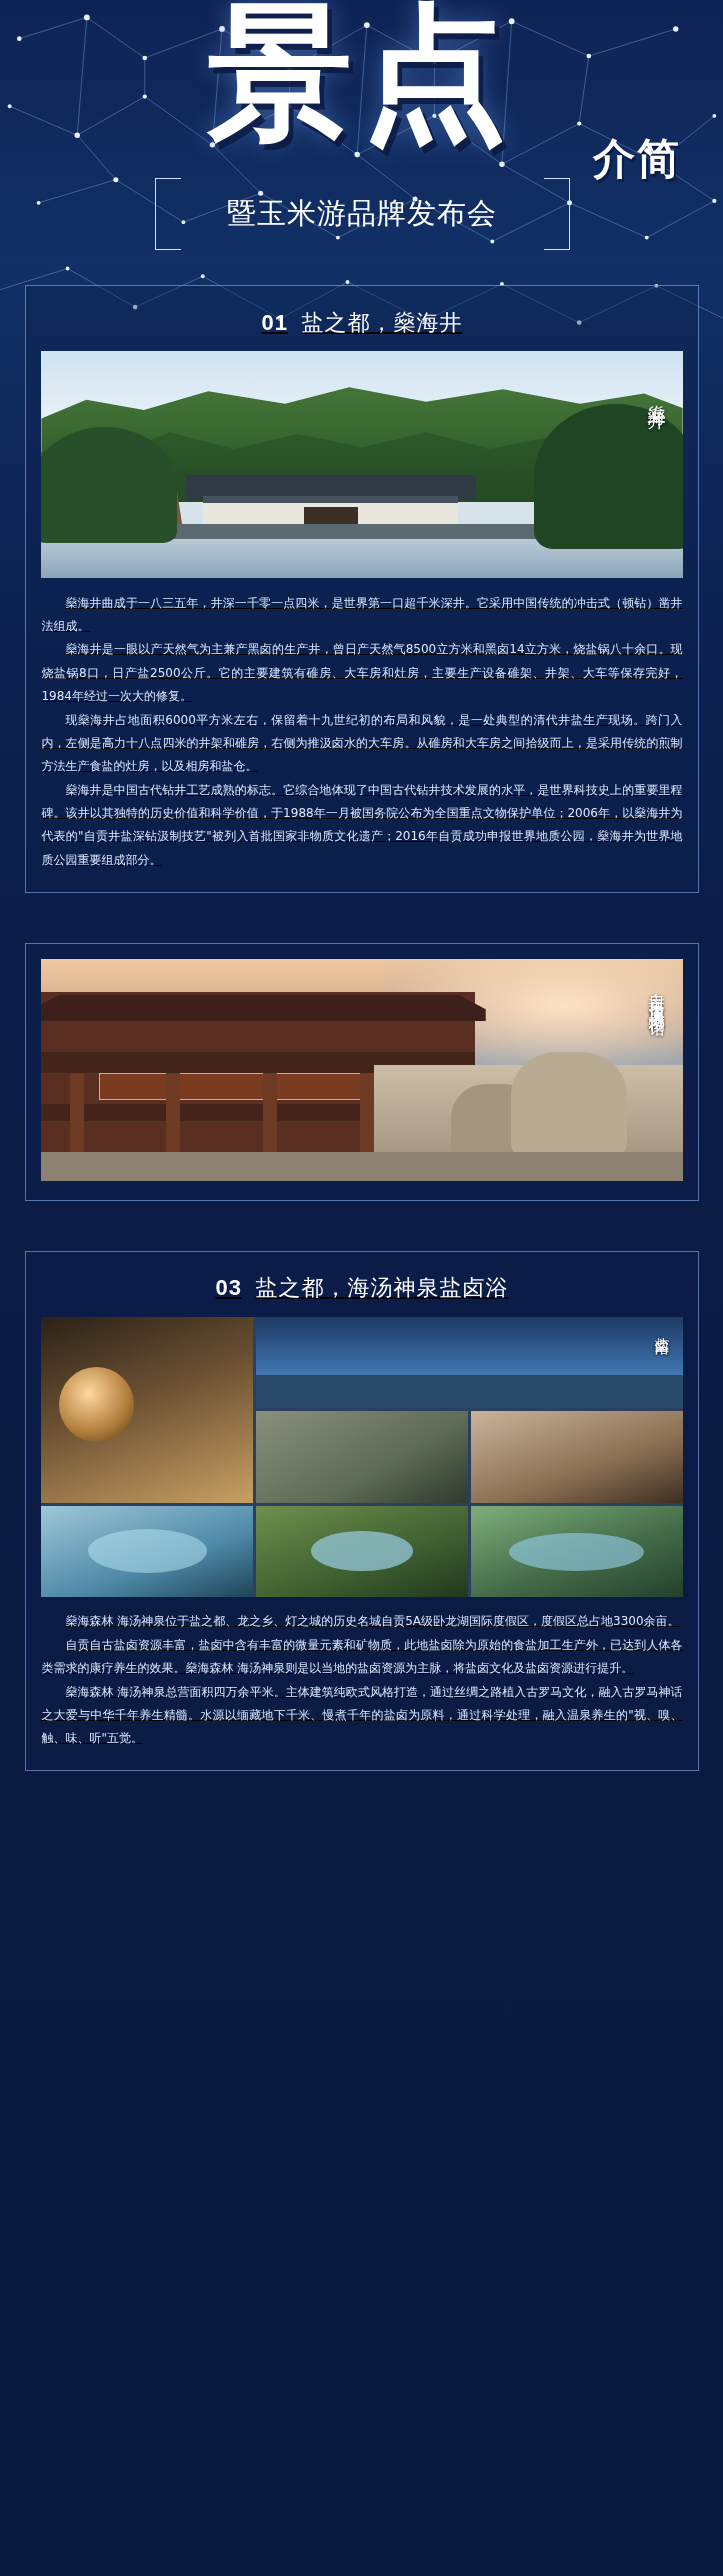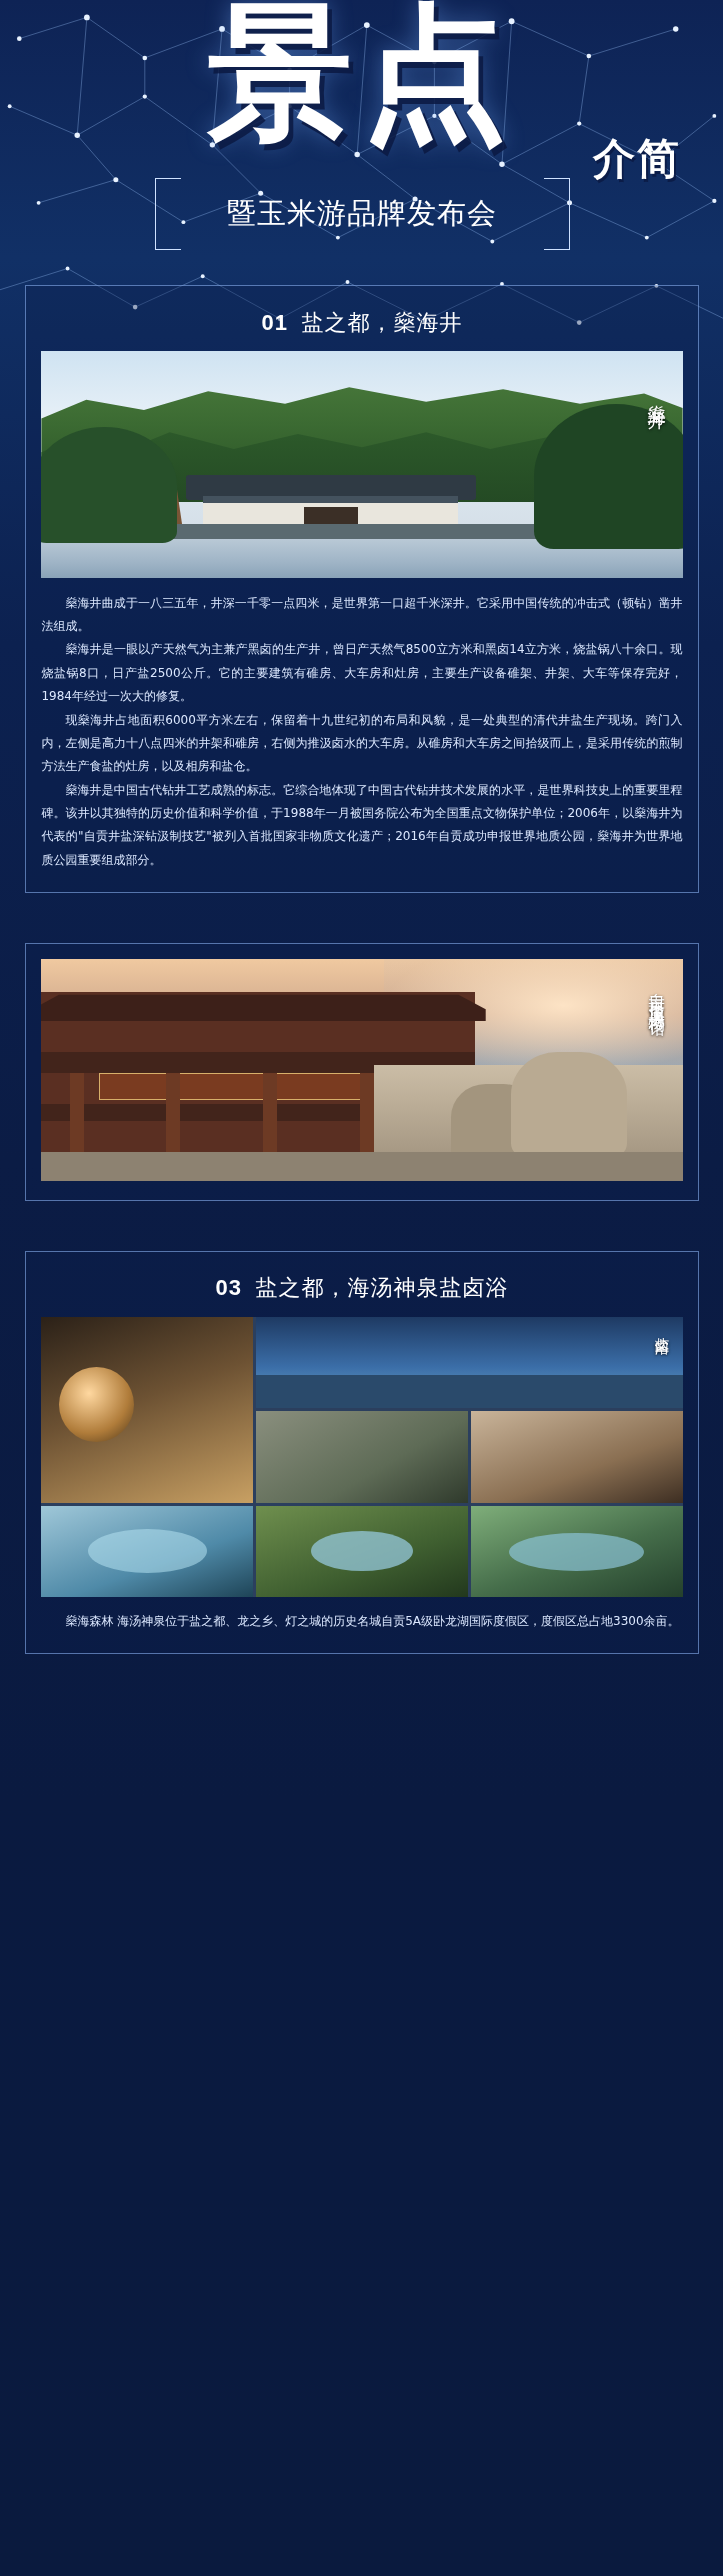--- a/index.html
+++ b/index.html
@@ -77,20 +77,21 @@
     letter-spacing: 1px;
     line-height: 1.5;
   }
   
   .section {
     position: relative;
     margin: 0 25px 50px;
     border: 1px solid rgba(150,190,255,0.55);
     padding: 15.4px 15.4px 19.3px;
     background: rgba(12,32,76,0.35);
+    text-decoration: underline;
   }
   .sec-head {
     text-align: center;
     font-family: "DejaVu Sans", sans-serif;
     font-size: 22px;
     color: #ffffff;
     letter-spacing: 1px;
     padding: 5.8px 0 13.5px;
   }
   .sec-head .num {
@@ -320,18 +321,20 @@
         <div class="cell c3"></div>
         <div class="cell c4"></div>
         <div class="cell c5"></div>
         <div class="cell c6"></div>
         <div class="cell c7"></div>
       </div>
       <div class="cap p3-cap">盐卤浴</div>
     </div>
     <div class="body">
       <p>燊海森林 海汤神泉位于盐之都、龙之乡、灯之城的历史名城自贡5A级卧龙湖国际度假区，度假区总占地3300余亩。</p>
+      <p>自贡自古盐卤资源丰富，盐卤中含有丰富的微量元素和矿物质，此地盐卤除为原始的食盐加工生产外，已达到人体各类需求的康疗养生的效果。燊海森林 海汤神泉则是以当地的盐卤资源为主脉，将盐卤文化及盐卤资源进行提升。</p>
+      <p>燊海森林 海汤神泉总营面积四万余平米。主体建筑纯欧式风格打造，通过丝绸之路植入古罗马文化，融入古罗马神话之大爱与中华千年养生精髓。水源以缅藏地下千米、慢煮千年的盐卤为原料，通过科学处理，融入温泉养生的"视、嗅、触、味、听"五觉。</p>
     </div>
   </div>
 
   <div class="spacer-bottom"></div>
 </div>
 
 
 </body></html>

